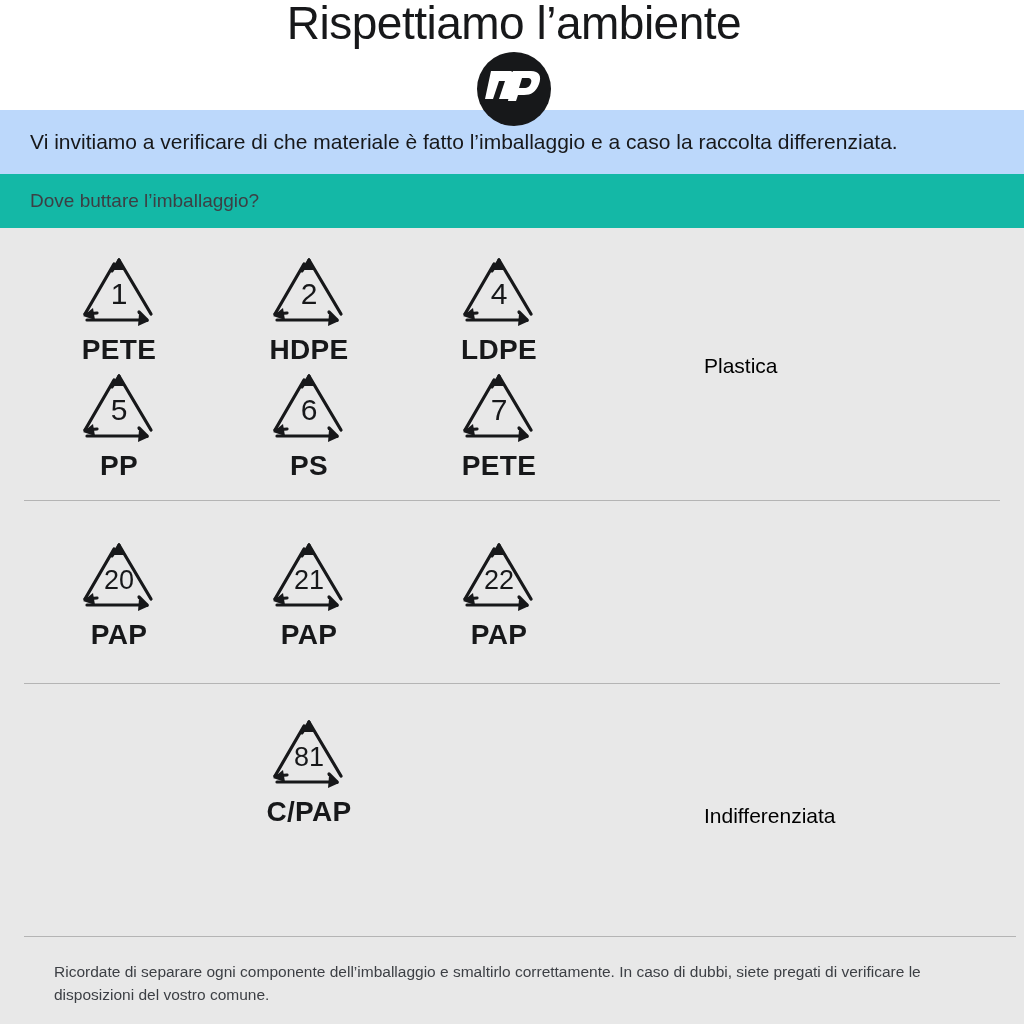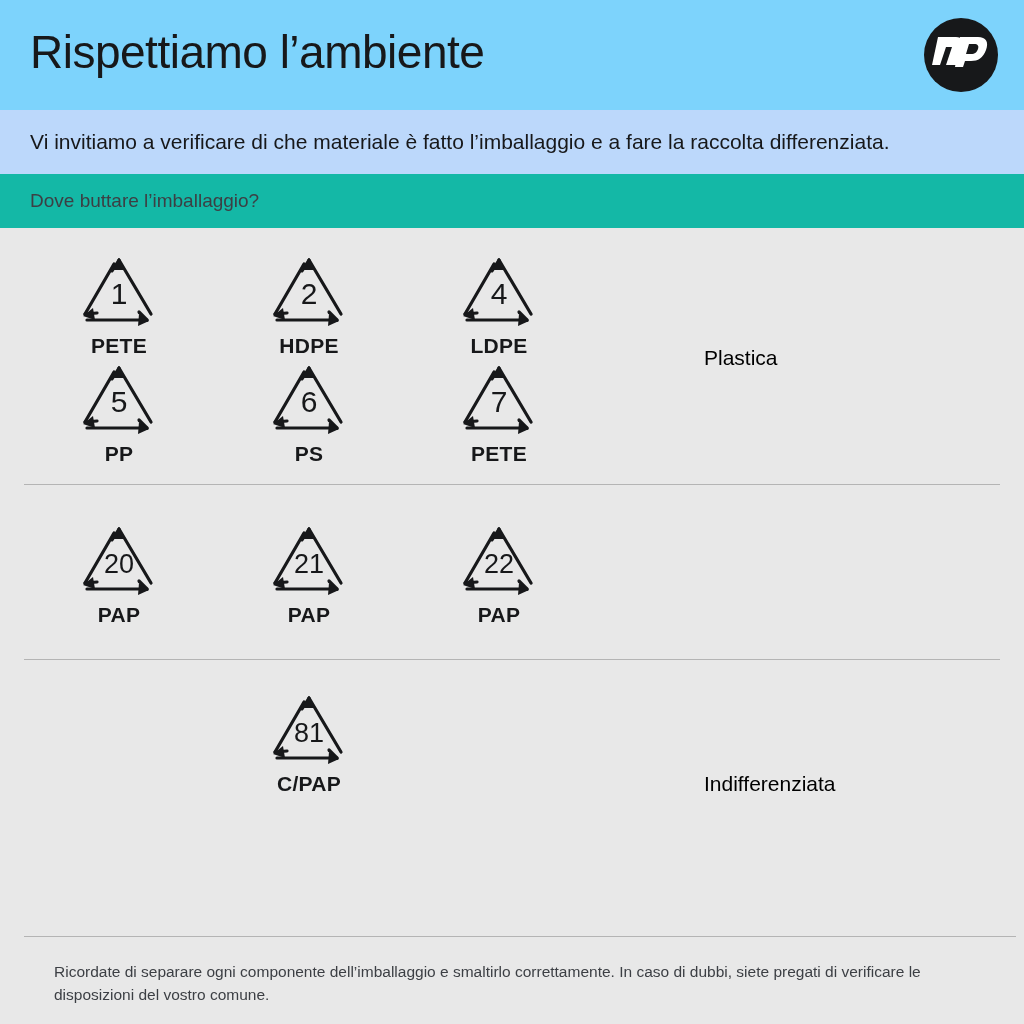--- a/index.html
+++ b/index.html
@@ -12,27 +12,28 @@
   .page {
     position: relative;
     width: 1024px; height: 1024px;
     background: #e8e8e8;
     display: flex;
     flex-direction: column;
   }
 
   
   .header {
-    background: #7dd3fc;
+    background: #ffffff;
     height: 110px;
     display: flex;
     align-items: center;
     justify-content: space-between;
     padding: 0 26px 0 30px;
     position: relative;
+    flex-direction: column;
   }
   .header-title {
     color: #17181a;
     font-size: 46px;
     font-weight: 400;
     letter-spacing: -0.5px;
     line-height: 1;
     padding-bottom: 6px;
   }
   .hp-logo {
@@ -110,21 +111,21 @@
   }
 
   .sym-svg { display: block; }
   .sym-num {
     font-family: "Liberation Sans", sans-serif;
     font-size: 30px;
     fill: #17181a;
   }
   .sym-num.two-digit { font-size: 27px; }
   .sym-caption {
-    font-size: 21px;
+    font-size: 28px;
     font-weight: bold;
     color: #17181a;
     margin-top: 2px;
     letter-spacing: 0.3px;
   }
 
   .divider {
     height: 1px;
     background: #b4b4b4;
     margin: 0 0;
@@ -162,21 +163,21 @@
       <svg width="58" height="40" viewBox="0 0 58 40" aria-hidden="true">
         <g fill="#ffffff">
           <path d="M6 2 L24 2 C30 2 32 6 30 12 L24 30 L14 30 L20 12 L14 12 L8 30 L0 30 Z"></path>
           <path d="M28 2 L46 2 C54 2 57 7 54 15 C51 23 46 26 39 26 L33 26 L31 32 L23 32 Z M37 9 L34 19 L39 19 C43 19 45 17 46 14 C47 11 46 9 42 9 Z"></path>
         </g>
       </svg>
     </div>
   </div>
 
   <div class="subheader">
-    <div class="subheader-text">Vi invitiamo a verificare di che materiale è fatto l’imballaggio e a fare la raccolta differenziata.</div>
+    <div class="subheader-text">Vi invitiamo a verificare di che materiale è fatto l’imballaggio e a caso la raccolta differenziata.</div>
   </div>
 
   <div class="question-bar">
     <div class="question-text">Dove buttare l’imballaggio?</div>
   </div>
 
   <div class="body">
 
     <div class="group sect-plastic">
       <div class="group-symbols">

